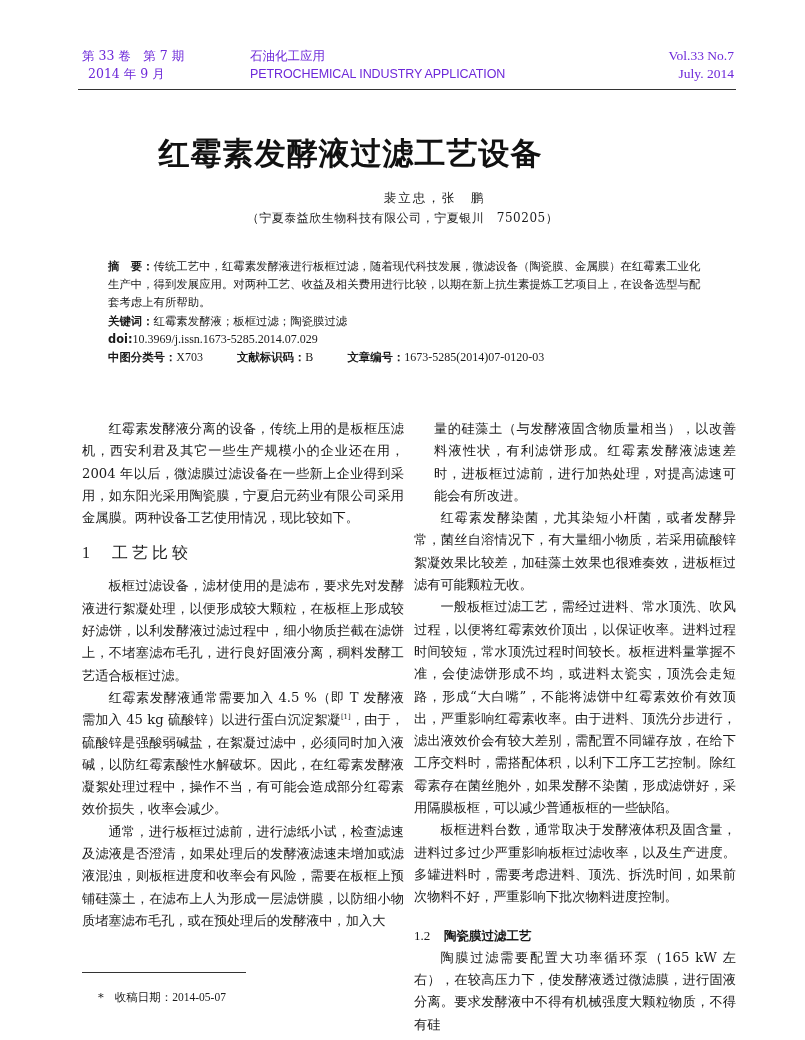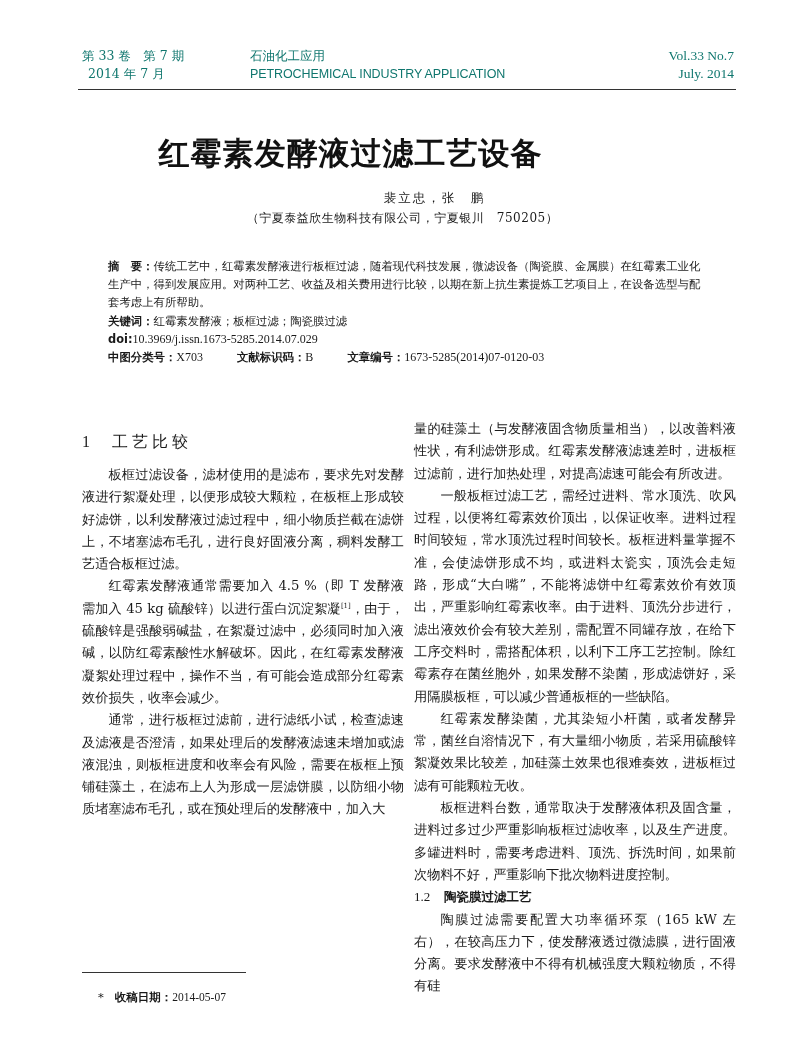--- a/index.html
+++ b/index.html
@@ -1,20 +1,20 @@
 <!DOCTYPE html>
 <html><head>
 <meta charset="utf-8">
 <style>
   html, body { margin: 0; padding: 0; background: #ffffff; }
   body { width: 805px; height: 1040px; position: relative; overflow: hidden;
          font-family: "DejaVu Serif", "Liberation Serif", serif; color: #1a1a1a; }
   .abs { position: absolute; }
   
-  .hdr { font-size: 12.5px; line-height: 18px; color: #0f766e; }
+  .hdr { font-size: 12.5px; line-height: 18px; color: #6d28d9; }
   .hdr-left { left: 82px; top: 47px; width: 140px; }
   .hdr-left div:nth-child(2) { padding-left: 6px; }
   .hdr-center { left: 250px; top: 47px; width: 306px; }
   .hdr-center .en { font-family: "Liberation Sans", sans-serif; font-size: 12.5px; letter-spacing: -0.1px; }
   .hdr-right { left: 600px; top: 47px; width: 134px; text-align: right; font-family: "Liberation Serif", serif; font-size: 13.5px; }
   .rule { left: 78px; top: 89px; width: 658px; height: 0; border-top: 1.6px solid #333; }
 
   .title { left: 0; top: 133px; width: 701px; text-align: center; font-family: "DejaVu Serif", serif;
            font-size: 31px; font-weight: bold; letter-spacing: 1px; color: #111; }
   .authors { left: 0; top: 190px; width: 805px; text-align: center; font-size: 12.5px; letter-spacing: 2px; padding-left: 32px; }
@@ -27,38 +27,38 @@
   .meta-line .val { font-family: "Liberation Serif", serif; font-size: 12px; }
   .meta-block { left: 108px; top: 312px; width: 595px; }
   .meta-row { display: flex; }
   .meta-row > span { white-space: nowrap; }
   .meta-gap { display: inline-block; width: 34px; }
 
   .col { width: 322px; font-size: 13.2px; line-height: 22.3px; text-align: justify; }
   .col-left { left: 82px; top: 418px; }
   .col-right { left: 414px; top: 418px; }
   .para { text-indent: 2em; margin: 0; }
-  .para.noind { text-indent: 0; }
+  .para.noind { text-indent: 0; margin-left: 20px; }
   .sec1 { font-size: 16px; letter-spacing: 4px; margin: 13px 0 11px 0; line-height: 22px; }
   .sec1 .num { font-family: "Liberation Serif", serif; display: inline-block; width: 30px; letter-spacing: 0; }
   .sub { font-family: "DejaVu Sans", sans-serif; font-weight: bold; font-size: 12.5px; line-height: 22.3px; margin-top: 4px; }
   .sub .num { font-family: "Liberation Serif", serif; font-weight: normal; display: inline-block; width: 30px; font-size: 13px; }
   sup { font-size: 7px; line-height: 0; }
 
   .fn-rule { left: 82px; top: 972px; width: 164px; border-top: 1px solid #333; }
   .fn { left: 98px; top: 990px; font-size: 11.5px; }
-  .fn .lbl { font-family: "DejaVu Sans", sans-serif; font-weight: bold; }
+  .fn .lbl { font-family: "DejaVu Sans", sans-serif; font-weight: normal; }
   .fn .val { font-family: "Liberation Serif", serif; }
 </style>
 </head>
 <body>
 
 <div class="abs hdr hdr-left">
   <div>第 33 卷　第 7 期</div>
-  <div>2014 年 7 月</div>
+  <div>2014 年 9 月</div>
 </div>
 <div class="abs hdr hdr-center">
   <div>石油化工应用</div>
   <div class="en">PETROCHEMICAL INDUSTRY APPLICATION</div>
 </div>
 <div class="abs hdr hdr-right">
   <div>Vol.33 No.7</div>
   <div>July. 2014</div>
 </div>
 <div class="abs rule"></div>
@@ -81,34 +81,35 @@
   <div class="meta-line meta-row">
     <span><span class="lbl">中图分类号：</span><span class="val">X703</span></span>
     <span class="meta-gap"></span>
     <span><span class="lbl">文献标识码：</span><span class="val">B</span></span>
     <span class="meta-gap"></span>
     <span><span class="lbl">文章编号：</span><span class="val">1673-5285(2014)07-0120-03</span></span>
   </div>
 </div>
 
 <div class="abs col col-left">
+  <p class="para">红霉素发酵液分离的设备，传统上用的是板框压滤机，西安利君及其它一些生产规模小的企业还在用，2004 年以后，微滤膜过滤设备在一些新上企业得到采用，如东阳光采用陶瓷膜，宁夏启元药业有限公司采用金属膜。两种设备工艺使用情况，现比较如下。</p>
   <div class="sec1">
     <span class="num">1</span><span>工艺比较</span>
   </div>
   <p class="para">板框过滤设备，滤材使用的是滤布，要求先对发酵液进行絮凝处理，以便形成较大颗粒，在板框上形成较好滤饼，以利发酵液过滤过程中，细小物质拦截在滤饼上，不堵塞滤布毛孔，进行良好固液分离，稠料发酵工艺适合板框过滤。</p>
   <p class="para"><span>红霉素发酵液通常需要加入 4.5 %（即 T 发酵液需加入 45 kg 硫酸锌）以进行蛋白沉淀絮凝</span><sup>[1]</sup><span>，由于，硫酸锌是强酸弱碱盐，在絮凝过滤中，必须同时加入液碱，以防红霉素酸性水解破坏。因此，在红霉素发酵液凝絮处理过程中，操作不当，有可能会造成部分红霉素效价损失，收率会减少。</span></p>
   <p class="para">通常，进行板框过滤前，进行滤纸小试，检查滤速及滤液是否澄清，如果处理后的发酵液滤速未增加或滤液混浊，则板框进度和收率会有风险，需要在板框上预铺硅藻土，在滤布上人为形成一层滤饼膜，以防细小物质堵塞滤布毛孔，或在预处理后的发酵液中，加入大</p>
 </div>
 
 <div class="abs col col-right">
   <p class="para noind">量的硅藻土（与发酵液固含物质量相当），以改善料液性状，有利滤饼形成。红霉素发酵液滤速差时，进板框过滤前，进行加热处理，对提高滤速可能会有所改进。</p>
+  <p class="para">红霉素发酵染菌，尤其染短小杆菌，或者发酵异常，菌丝自溶情况下，有大量细小物质，若采用硫酸锌絮凝效果比较差，加硅藻土效果也很难奏效，进板框过滤有可能颗粒无收。</p>
   <p class="para">一般板框过滤工艺，需经过进料、常水顶洗、吹风过程，以便将红霉素效价顶出，以保证收率。进料过程时间较短，常水顶洗过程时间较长。板框进料量掌握不准，会使滤饼形成不均，或进料太瓷实，顶洗会走短路，形成“大白嘴”，不能将滤饼中红霉素效价有效顶出，严重影响红霉素收率。由于进料、顶洗分步进行，滤出液效价会有较大差别，需配置不同罐存放，在给下工序交料时，需搭配体积，以利下工序工艺控制。除红霉素存在菌丝胞外，如果发酵不染菌，形成滤饼好，采用隔膜板框，可以减少普通板框的一些缺陷。</p>
-  <p class="para">红霉素发酵染菌，尤其染短小杆菌，或者发酵异常，菌丝自溶情况下，有大量细小物质，若采用硫酸锌絮凝效果比较差，加硅藻土效果也很难奏效，进板框过滤有可能颗粒无收。</p>
   <p class="para">板框进料台数，通常取决于发酵液体积及固含量，进料过多过少严重影响板框过滤收率，以及生产进度。多罐进料时，需要考虑进料、顶洗、拆洗时间，如果前次物料不好，严重影响下批次物料进度控制。</p>
-  <div class="sub" style="margin-top:0">
+  <div class="sub" style="margin-top:16px">
     <span class="num">1.2</span><span>陶瓷膜过滤工艺</span>
   </div>
   <p class="para">陶膜过滤需要配置大功率循环泵（165 kW 左右），在较高压力下，使发酵液透过微滤膜，进行固液分离。要求发酵液中不得有机械强度大颗粒物质，不得有硅</p>
 </div>
 
 <div class="abs fn-rule"></div>
 <div class="abs fn">
   <span>*</span>&nbsp;&nbsp;
   <span class="lbl">收稿日期：</span><span class="val">2014-05-07</span>
 </div>

